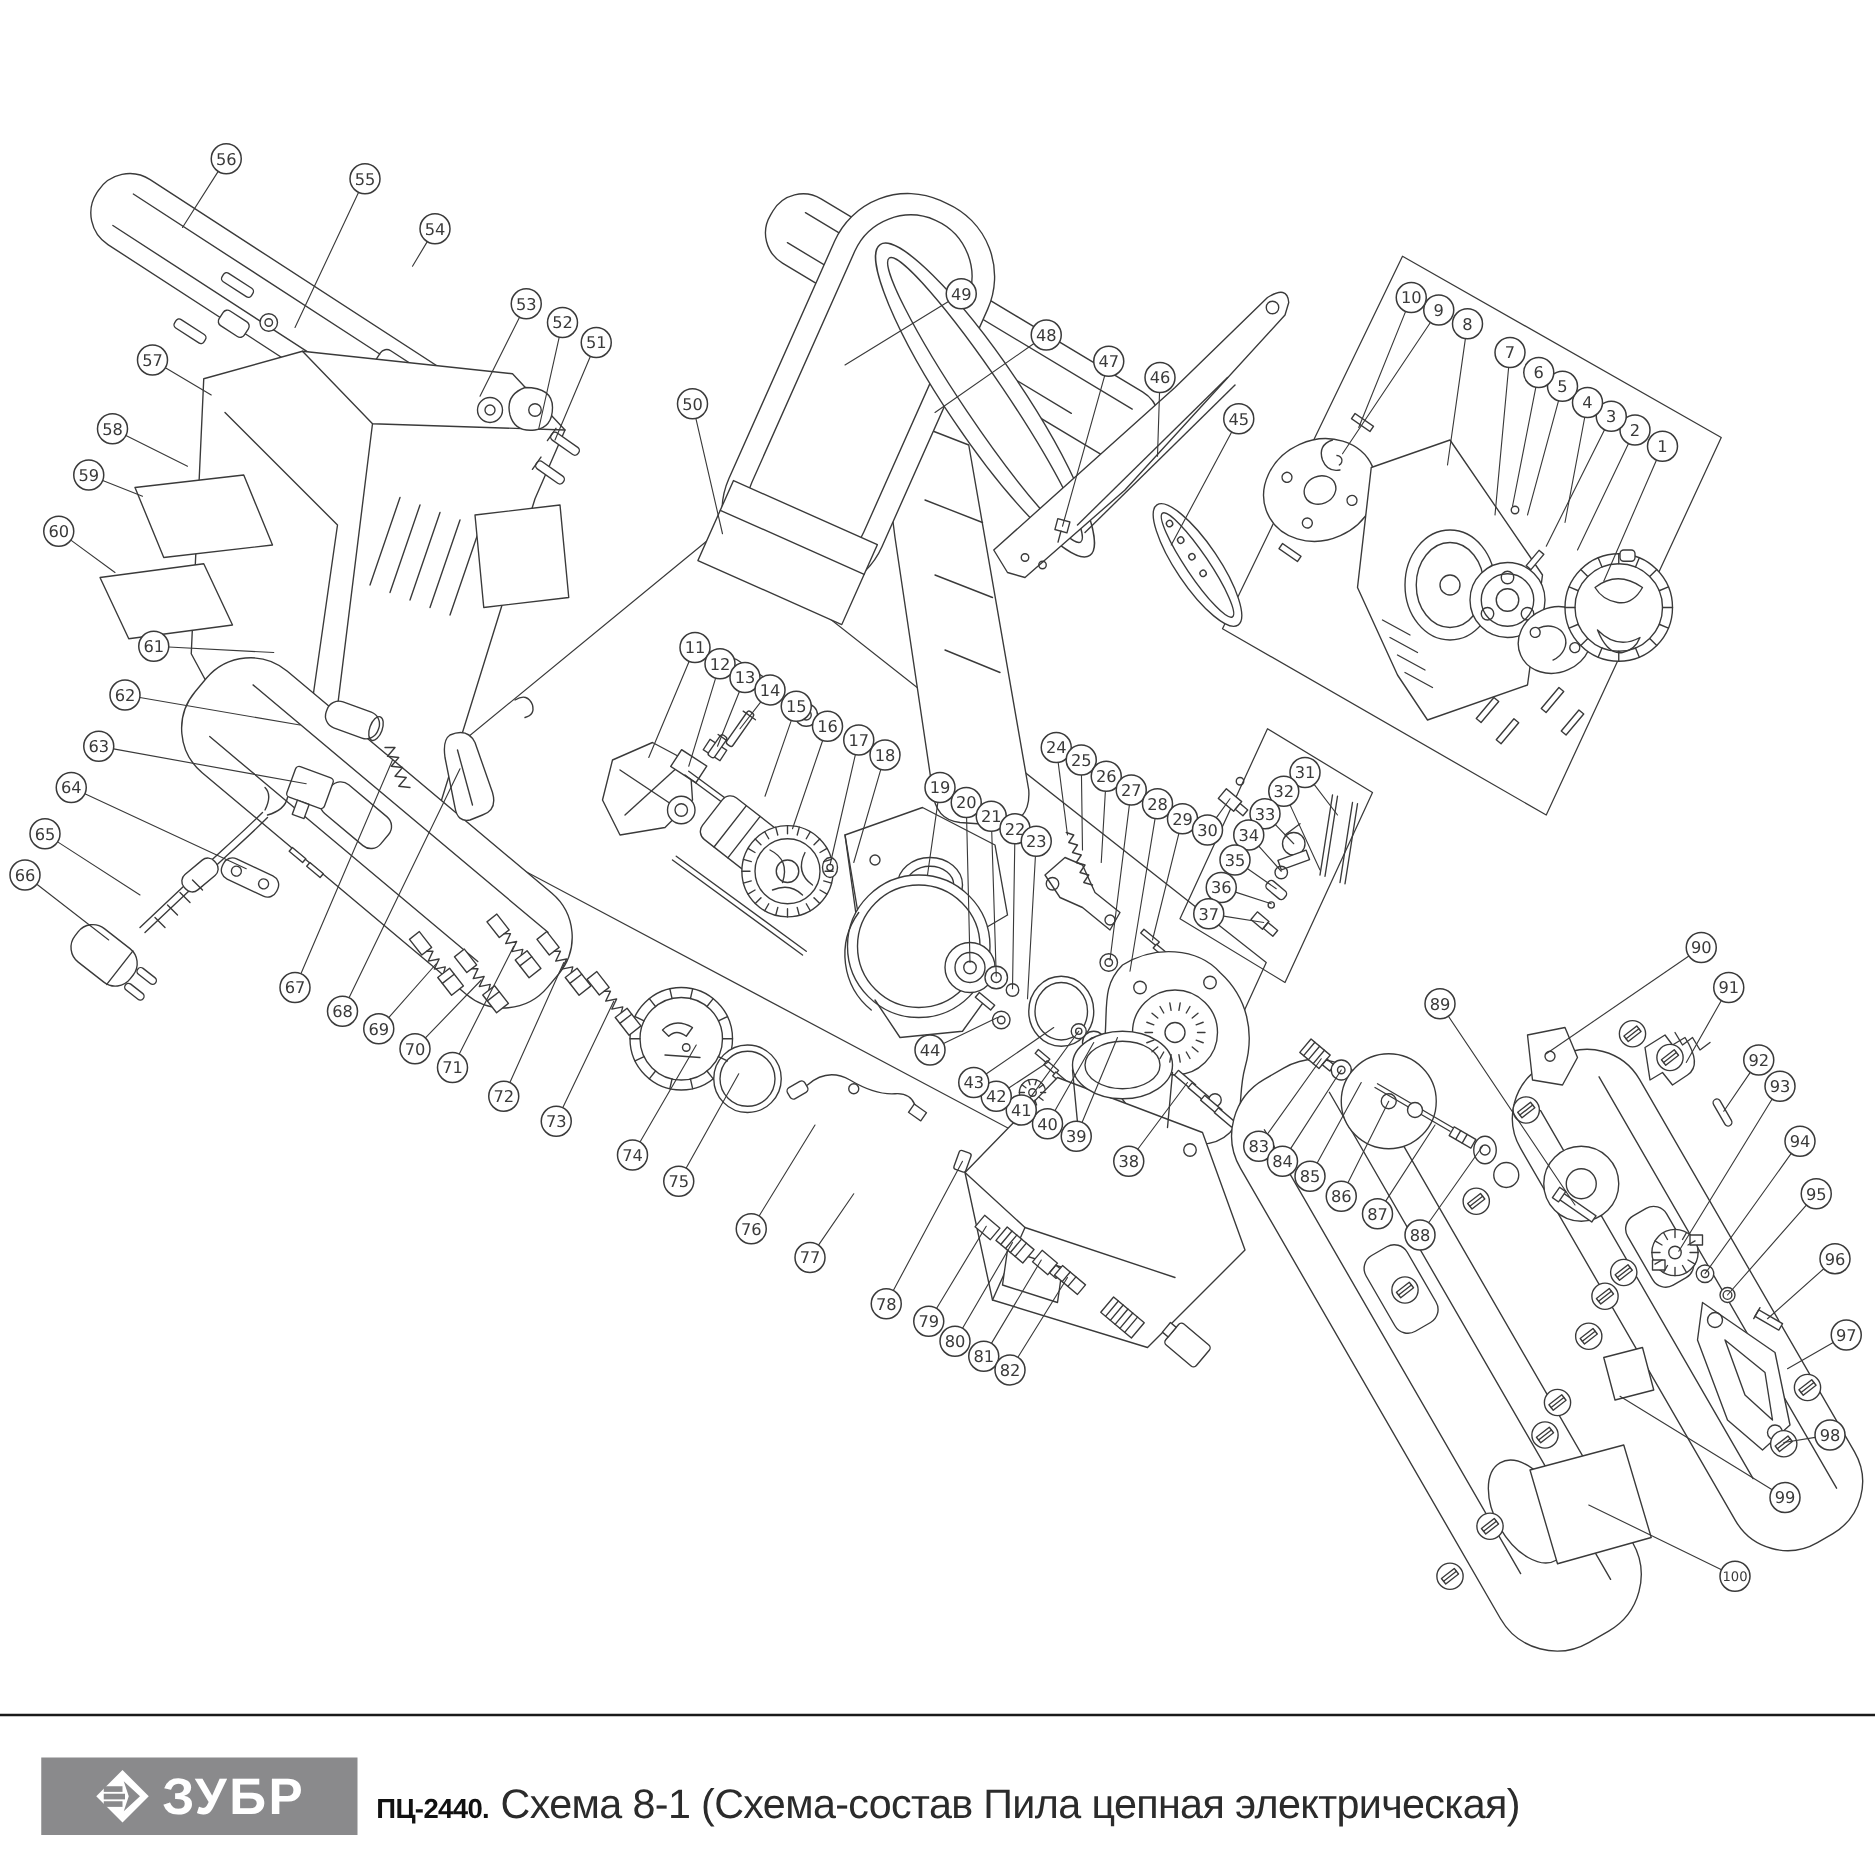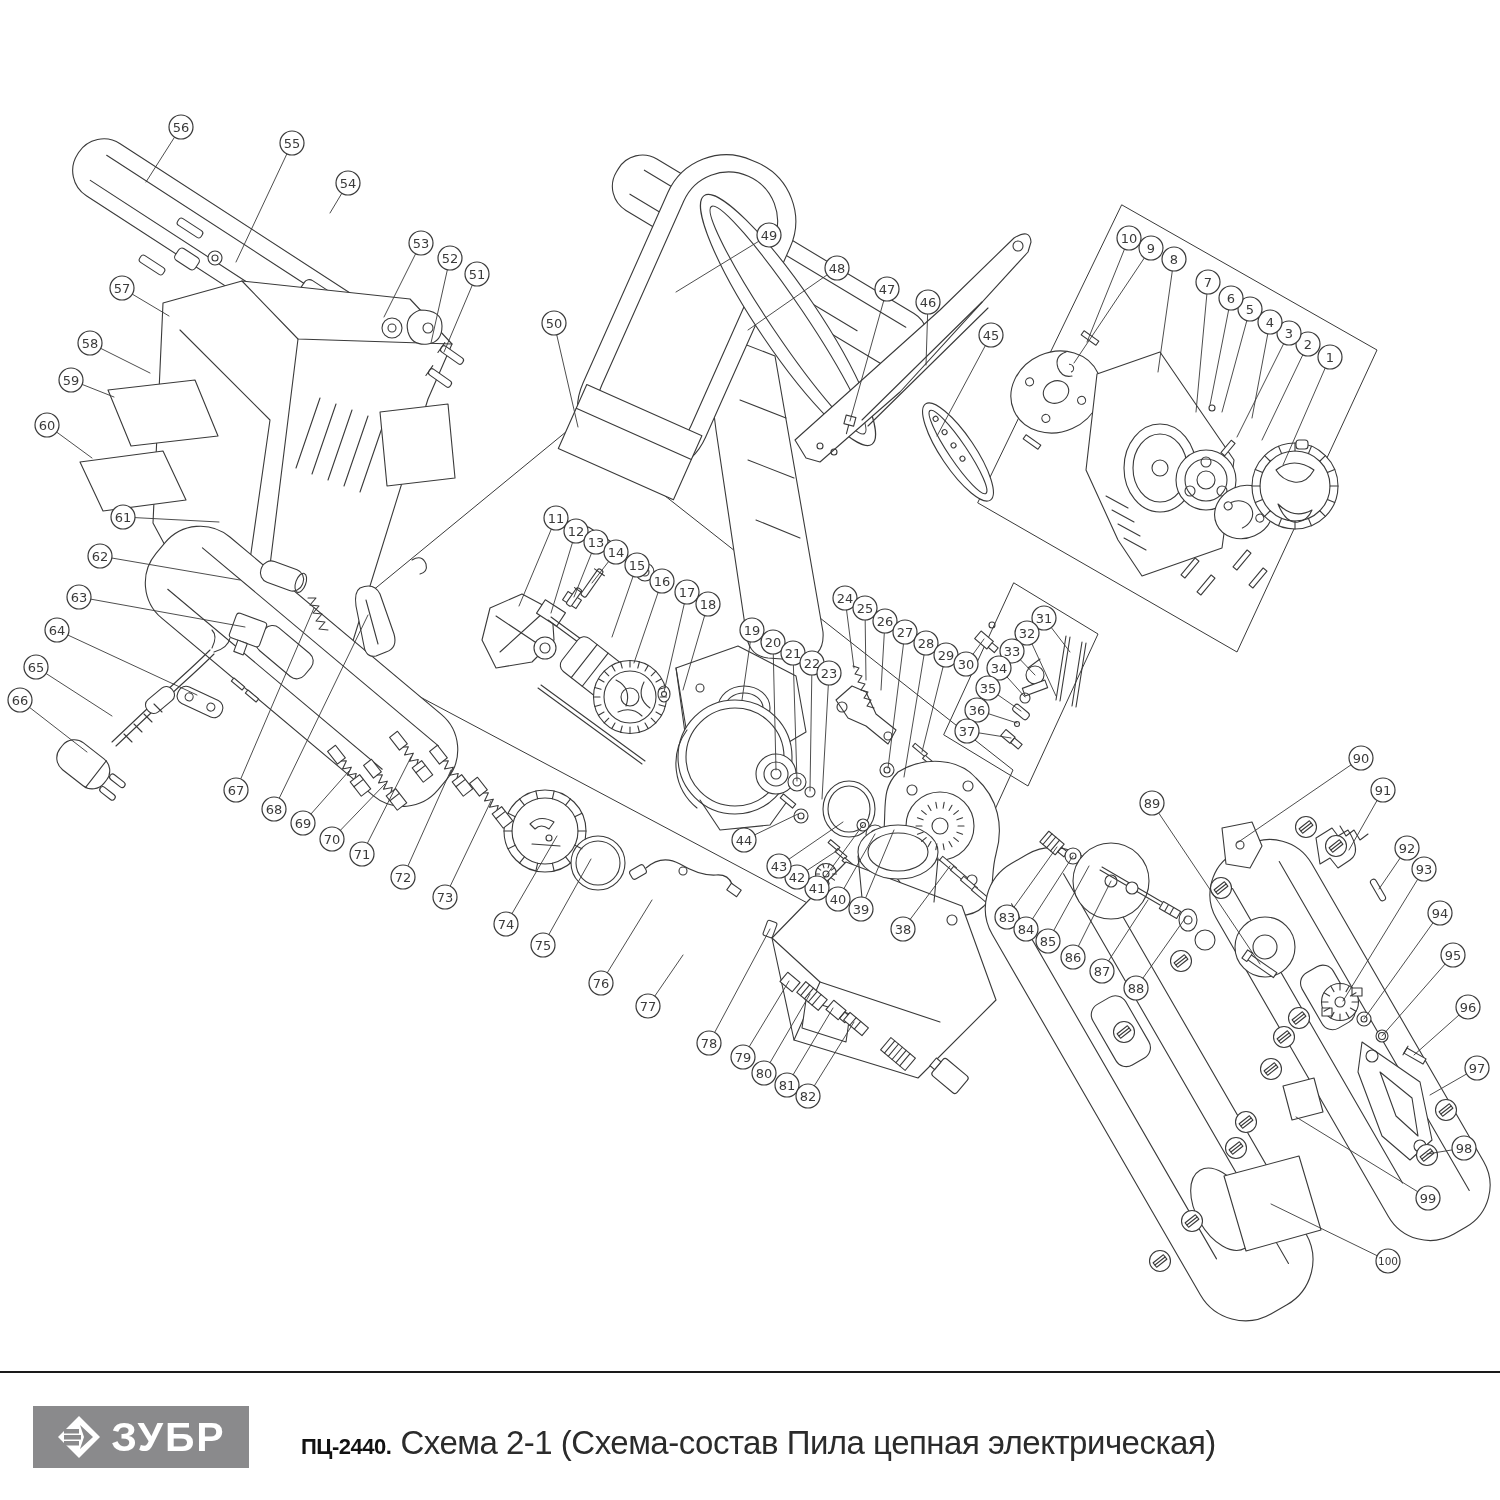--- a/index.html
+++ b/index.html
@@ -8,21 +8,21 @@
   #diagram{position:absolute;top:0;left:0}
   #diagram path,#diagram line,#diagram circle,#diagram ellipse,#diagram rect,
   #diagram polygon,#diagram polyline{stroke:#3a3a3a;fill:none;stroke-width:1.1;
        stroke-linejoin:round;stroke-linecap:round}
   #diagram .w{fill:#ffffff}
   #diagram .box{stroke-width:1}
   #diagram .lead{stroke-width:0.9}
   #diagram .co{fill:#ffffff;stroke-width:1.2}
   #diagram text{stroke:none;fill:#3a3a3a;font-family:"DejaVu Sans",sans-serif}
   .divider{position:absolute;left:0;top:1371px;width:1500px;height:2px;background:#1a1a1a}
-  .logo{position:absolute;left:33px;top:1406px;width:216px;height:62px;
+  .logo{position:absolute;left:33px;top:1406px;width:253px;height:62px;
         display:flex;align-items:center;justify-content:center;gap:9px}
   .logo-text{color:#fff;font-weight:bold;font-size:41px;letter-spacing:2px;line-height:1}
   .title{position:absolute;left:301px;top:1424px;white-space:nowrap;font-size:33px;color:#2b2b2b}
   .model{font-weight:bold;font-size:22px;color:#111;letter-spacing:-0.5px}
   .subtitle{font-weight:normal;letter-spacing:-0.5px}
 </style>
 </head>
 <body>
 
 <svg id="diagram" width="1500" height="1372" viewBox="0 0 1500 1372" xmlns="http://www.w3.org/2000/svg">
@@ -1350,14 +1350,14 @@
     <rect x="8" y="15" width="15" height="4.5" fill="#8a8a8c"></rect>
     <rect x="8" y="21" width="17" height="4.5" fill="#8a8a8c"></rect>
     <rect x="8" y="27" width="15" height="4.5" fill="#8a8a8c"></rect>
     <polygon points="24,11 37,23 24,35 28,23" fill="#8a8a8c"></polygon>
   </svg>
   <span class="logo-text">ЗУБР</span>
 </div>
 
 <div class="title">
   <span class="model">ПЦ-2440.</span>
-  <span class="subtitle">Схема 2-1 (Схема-состав Пила цепная электрическая)</span>
+  <span class="subtitle">Схема 8-1 (Схема-состав Пила цепная электрическая)</span>
 </div>
 
 </body></html>

